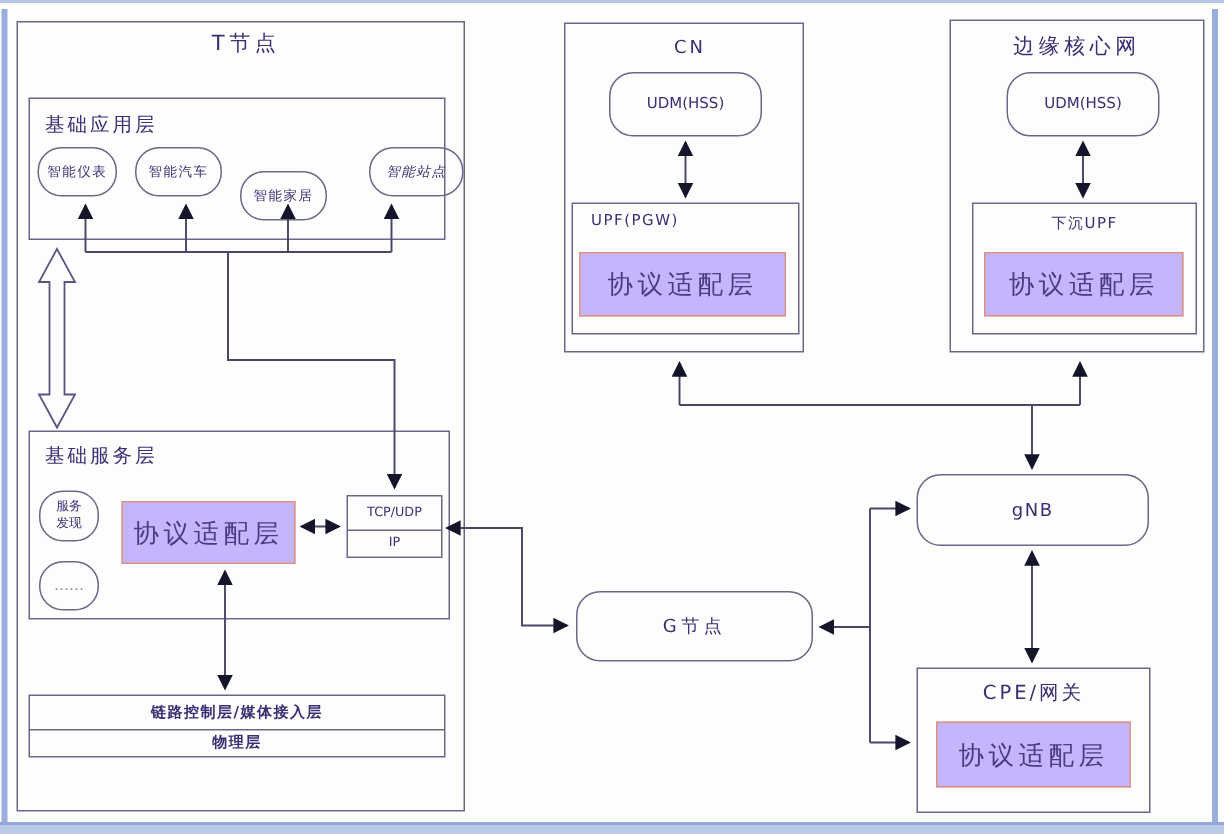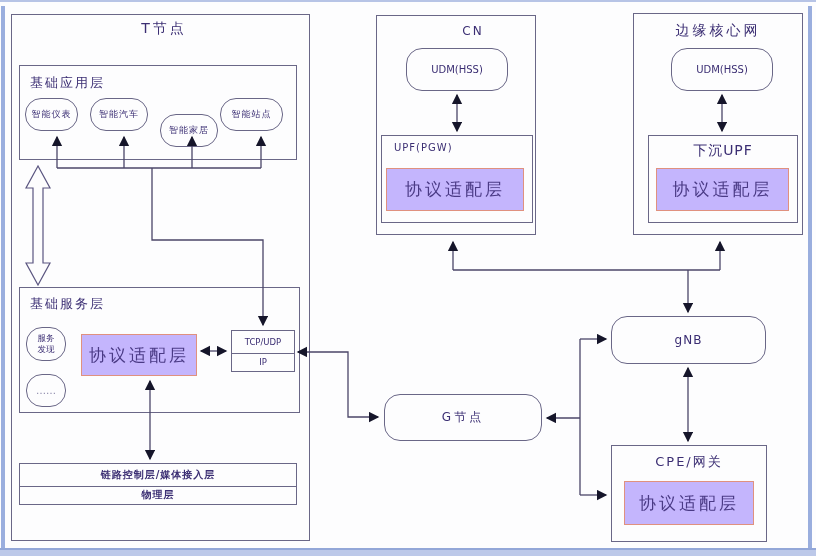--- a/index.html
+++ b/index.html
@@ -87,21 +87,21 @@
   <div class="boxlayer">
 
     <div class="box" style="left:11px;top:14px;width:299px;height:527px;"></div>
     <div class="lbl title" style="left:109px;top:20px;width:110px;text-align:center;">T节点</div>
 
     <div class="box" style="left:19px;top:65px;width:278px;height:95px;"></div>
     <div class="lbl sec-title" style="left:30px;top:74px;">基础应用层</div>
     <div class="box center small" style="left:25px;top:98px;width:53px;height:33px;">智能仪表</div>
     <div class="box center small" style="left:90px;top:98px;width:58px;height:33px;">智能汽车</div>
     <div class="box center small" style="left:160px;top:114px;width:58px;height:33px;">智能家居</div>
-    <div class="box center small" style="left:220px;top:98px;width:63px;height:33px;">智能站点</div>
+    <div class="box center small" style="left:246px;top:98px;width:63px;height:33px;font-style:italic;">智能站点</div>
 
     <div class="rot" style="left:8px;top:206px;width:60px;height:12px;text-align:center;">Non-IP</div>
 
     <div class="box" style="left:19px;top:287px;width:281px;height:126px;"></div>
     <div class="lbl sec-title" style="left:30px;top:295px;">基础服务层</div>
     <div class="box center" style="left:26px;top:327px;width:40px;height:34px;font-size:8.5px;line-height:1.3;flex-direction:column;">
       <span>服务</span>
       <span>发现</span>
     </div>
     <div class="box center" style="left:26px;top:374px;width:40px;height:33px;font-size:10px;color:#8a86a8;">……</div>
@@ -110,31 +110,31 @@
       <div class="r1">TCP/UDP</div>
       <div class="r2">IP</div>
     </div>
 
     <div class="box tworow" style="left:19px;top:463px;width:278px;height:42px;font-size:10px;letter-spacing:1px;font-weight:bold;">
       <div class="r1">链路控制层/媒体接入层</div>
       <div class="r2">物理层</div>
     </div>
 
     <div class="box" style="left:376px;top:15px;width:160px;height:220px;"></div>
-    <div class="lbl" style="left:393px;top:24px;width:160px;text-align:center;font-size:12px;letter-spacing:2px;">CN</div>
+    <div class="lbl" style="left:380px;top:24px;width:160px;text-align:center;font-size:12px;letter-spacing:2px;">CN</div>
     <div class="box center" style="left:406px;top:48px;width:102px;height:43px;font-size:10px;">UDM(HSS)</div>
     <div class="box" style="left:381px;top:135px;width:152px;height:88px;"></div>
     <div class="lbl" style="left:394px;top:142px;font-size:10px;letter-spacing:1px;">UPF(PGW)</div>
     <div class="adapter" style="left:386px;top:168px;width:138px;height:43px;">协议适配层</div>
 
     <div class="box" style="left:633px;top:13px;width:170px;height:222px;"></div>
     <div class="lbl" style="left:633px;top:22px;width:170px;text-align:center;font-size:14px;letter-spacing:3px;">边缘核心网</div>
     <div class="box center" style="left:671px;top:48px;width:102px;height:43px;font-size:10px;">UDM(HSS)</div>
     <div class="box" style="left:648px;top:135px;width:150px;height:88px;"></div>
-    <div class="lbl" style="left:648px;top:142px;width:150px;text-align:center;font-size:14px;letter-spacing:1px;">下沉UPF</div>
+    <div class="lbl" style="left:648px;top:142px;width:150px;text-align:center;font-size:10px;letter-spacing:1px;">下沉UPF</div>
     <div class="adapter" style="left:656px;top:168px;width:133px;height:43px;">协议适配层</div>
 
     <div class="box center" style="left:611px;top:316px;width:155px;height:48px;font-size:12px;letter-spacing:1px;">gNB</div>
 
     <div class="box center" style="left:384px;top:394px;width:158px;height:47px;font-size:12px;letter-spacing:3px;">G节点</div>
 
     <div class="box" style="left:611px;top:445px;width:156px;height:97px;"></div>
     <div class="lbl" style="left:611px;top:453px;width:156px;text-align:center;font-size:13px;letter-spacing:2px;">CPE/网关</div>
     <div class="adapter" style="left:624px;top:481px;width:130px;height:44px;">协议适配层</div>
   </div>

